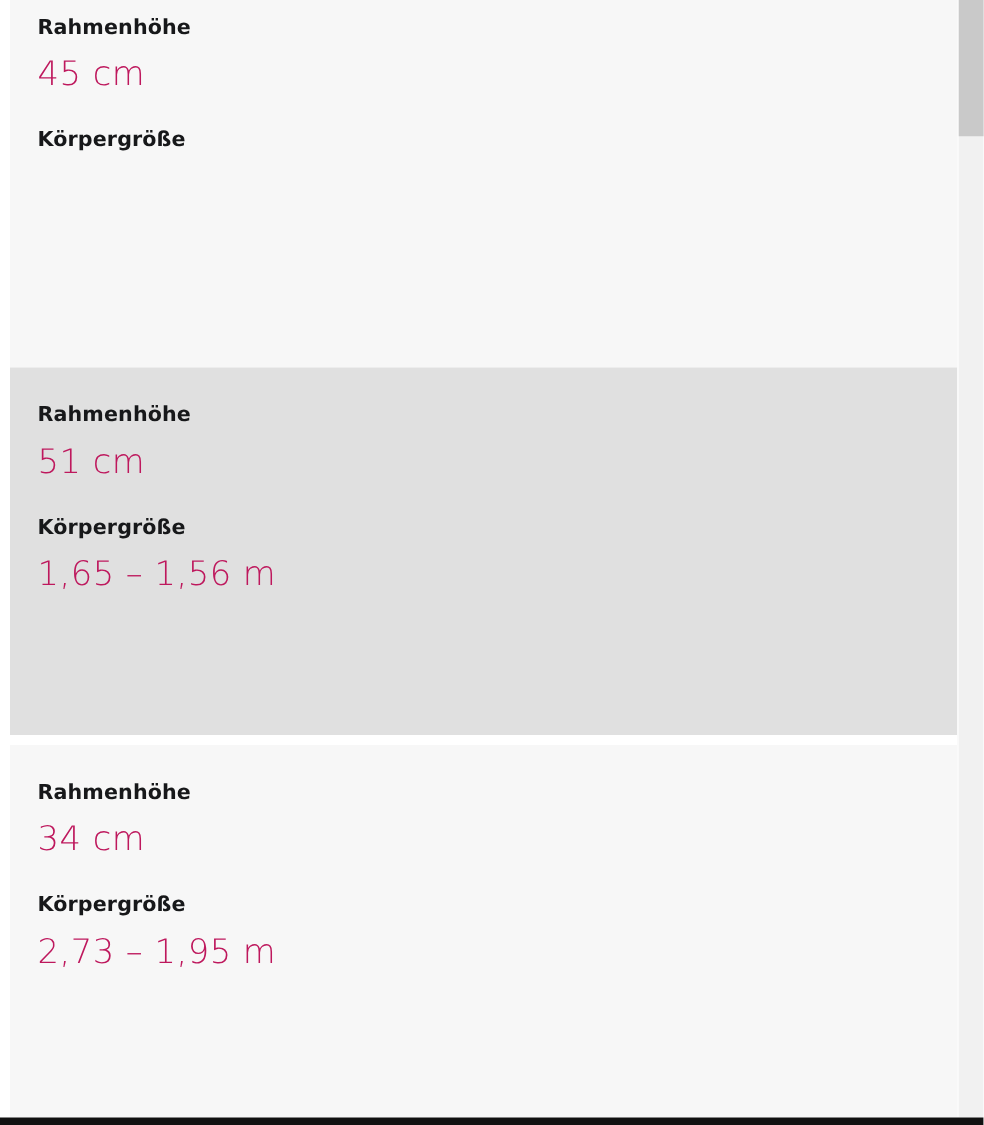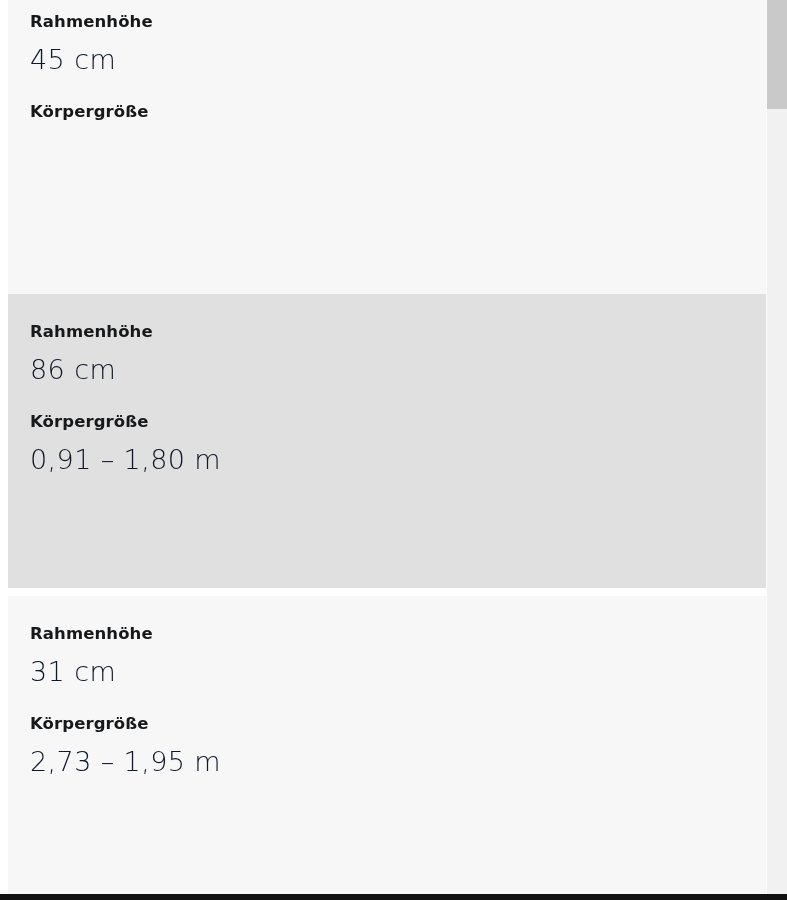--- a/index.html
+++ b/index.html
@@ -54,21 +54,21 @@
     color: #17181a;
     letter-spacing: 0.1px;
     line-height: 1.25;
     white-space: nowrap;
   }
 
   .field-value {
     font-family: "DejaVu Sans", "Liberation Sans", sans-serif;
     font-size: 27px;
     font-weight: 300;
-    color: #0f172a;
+    color: #be185d;
     letter-spacing: 0.4px;
     line-height: 1.25;
     white-space: nowrap;
   }
 
   .gap-after-label { height: 10px; }
   .gap-between-fields { height: 26px; }
 
   
   #card-1 { top: -80px; height: 374px; }
@@ -135,33 +135,33 @@
         <div class="gap-between-fields"></div>
         <div class="field-label">Körpergröße</div>
         <div class="gap-after-label"></div>
       </div>
     </div>
 
     <div class="card selected" id="card-2">
       <div class="card-inner">
         <div class="field-label">Rahmenhöhe</div>
         <div class="gap-after-label"></div>
-        <div class="field-value">86 cm</div>
+        <div class="field-value">51 cm</div>
         <div class="gap-between-fields"></div>
         <div class="field-label">Körpergröße</div>
         <div class="gap-after-label"></div>
-        <div class="field-value">0,91 – 1,80 m</div>
+        <div class="field-value">1,65 – 1,56 m</div>
       </div>
     </div>
 
     <div class="card" id="card-3">
       <div class="card-inner">
         <div class="field-label">Rahmenhöhe</div>
         <div class="gap-after-label"></div>
-        <div class="field-value">31 cm</div>
+        <div class="field-value">34 cm</div>
         <div class="gap-between-fields"></div>
         <div class="field-label">Körpergröße</div>
         <div class="gap-after-label"></div>
         <div class="field-value">2,73 – 1,95 m</div>
       </div>
     </div>
 
   </div>
 
   <div id="content-seam"></div>

